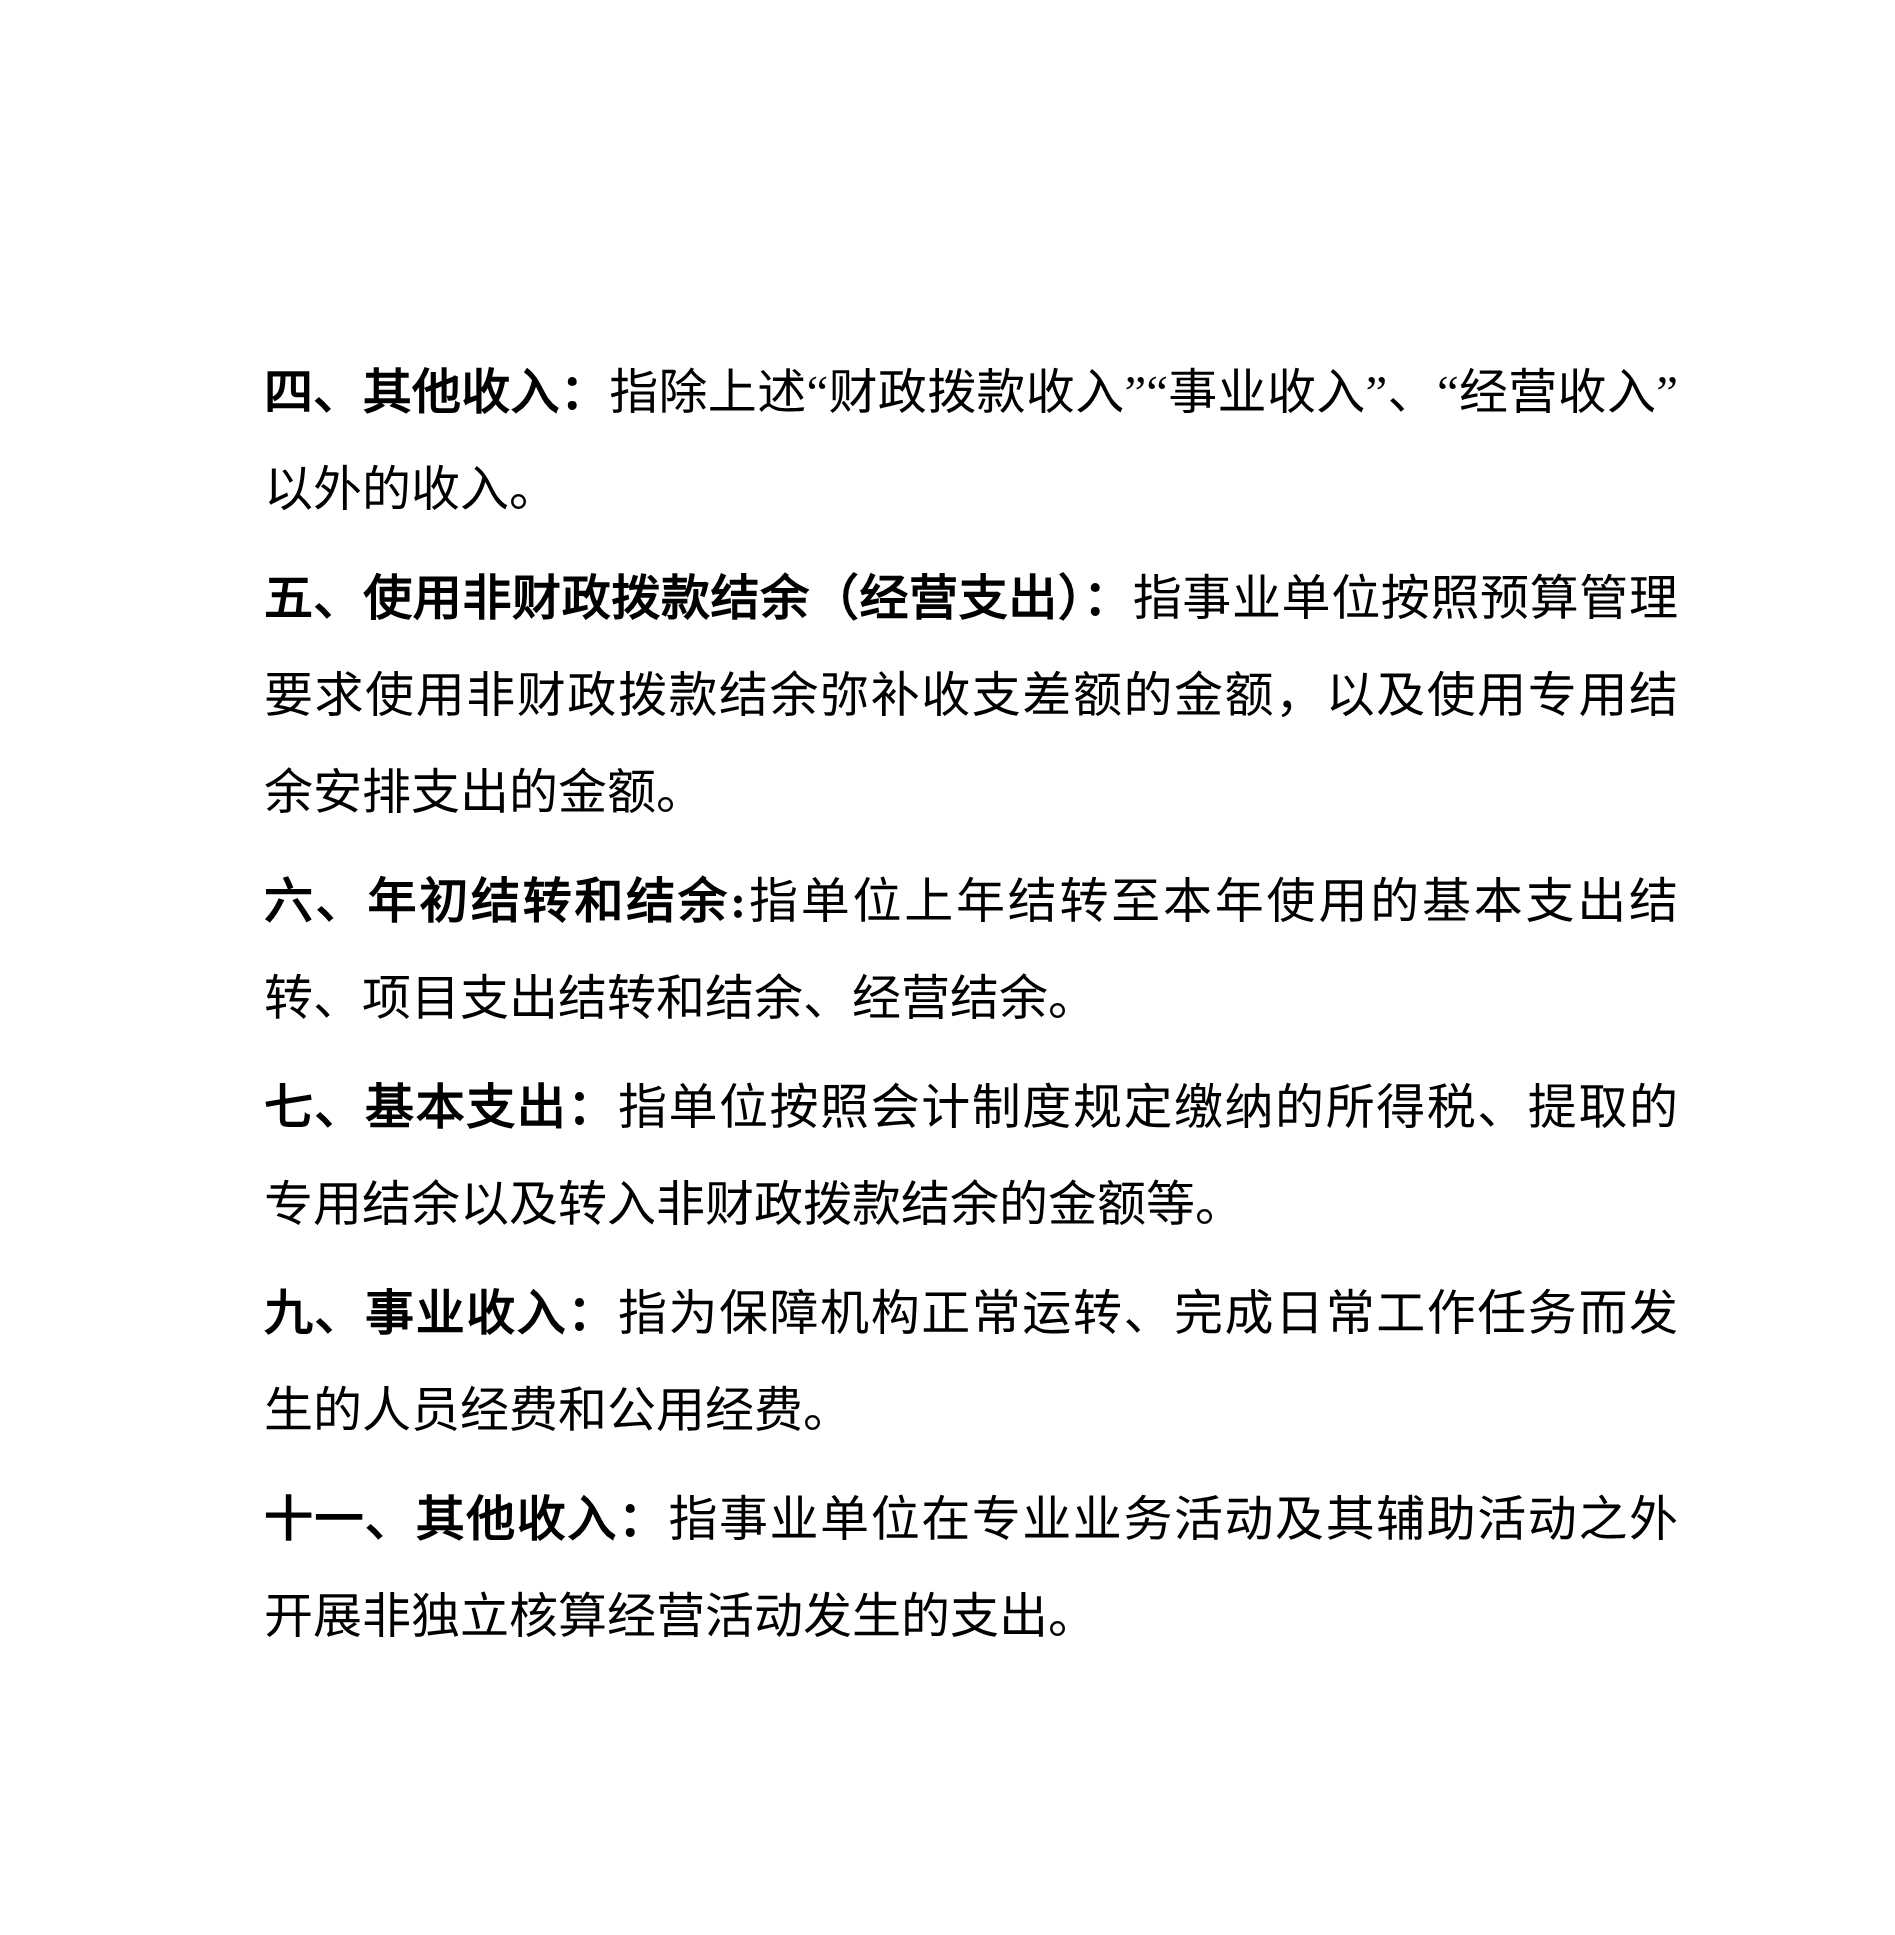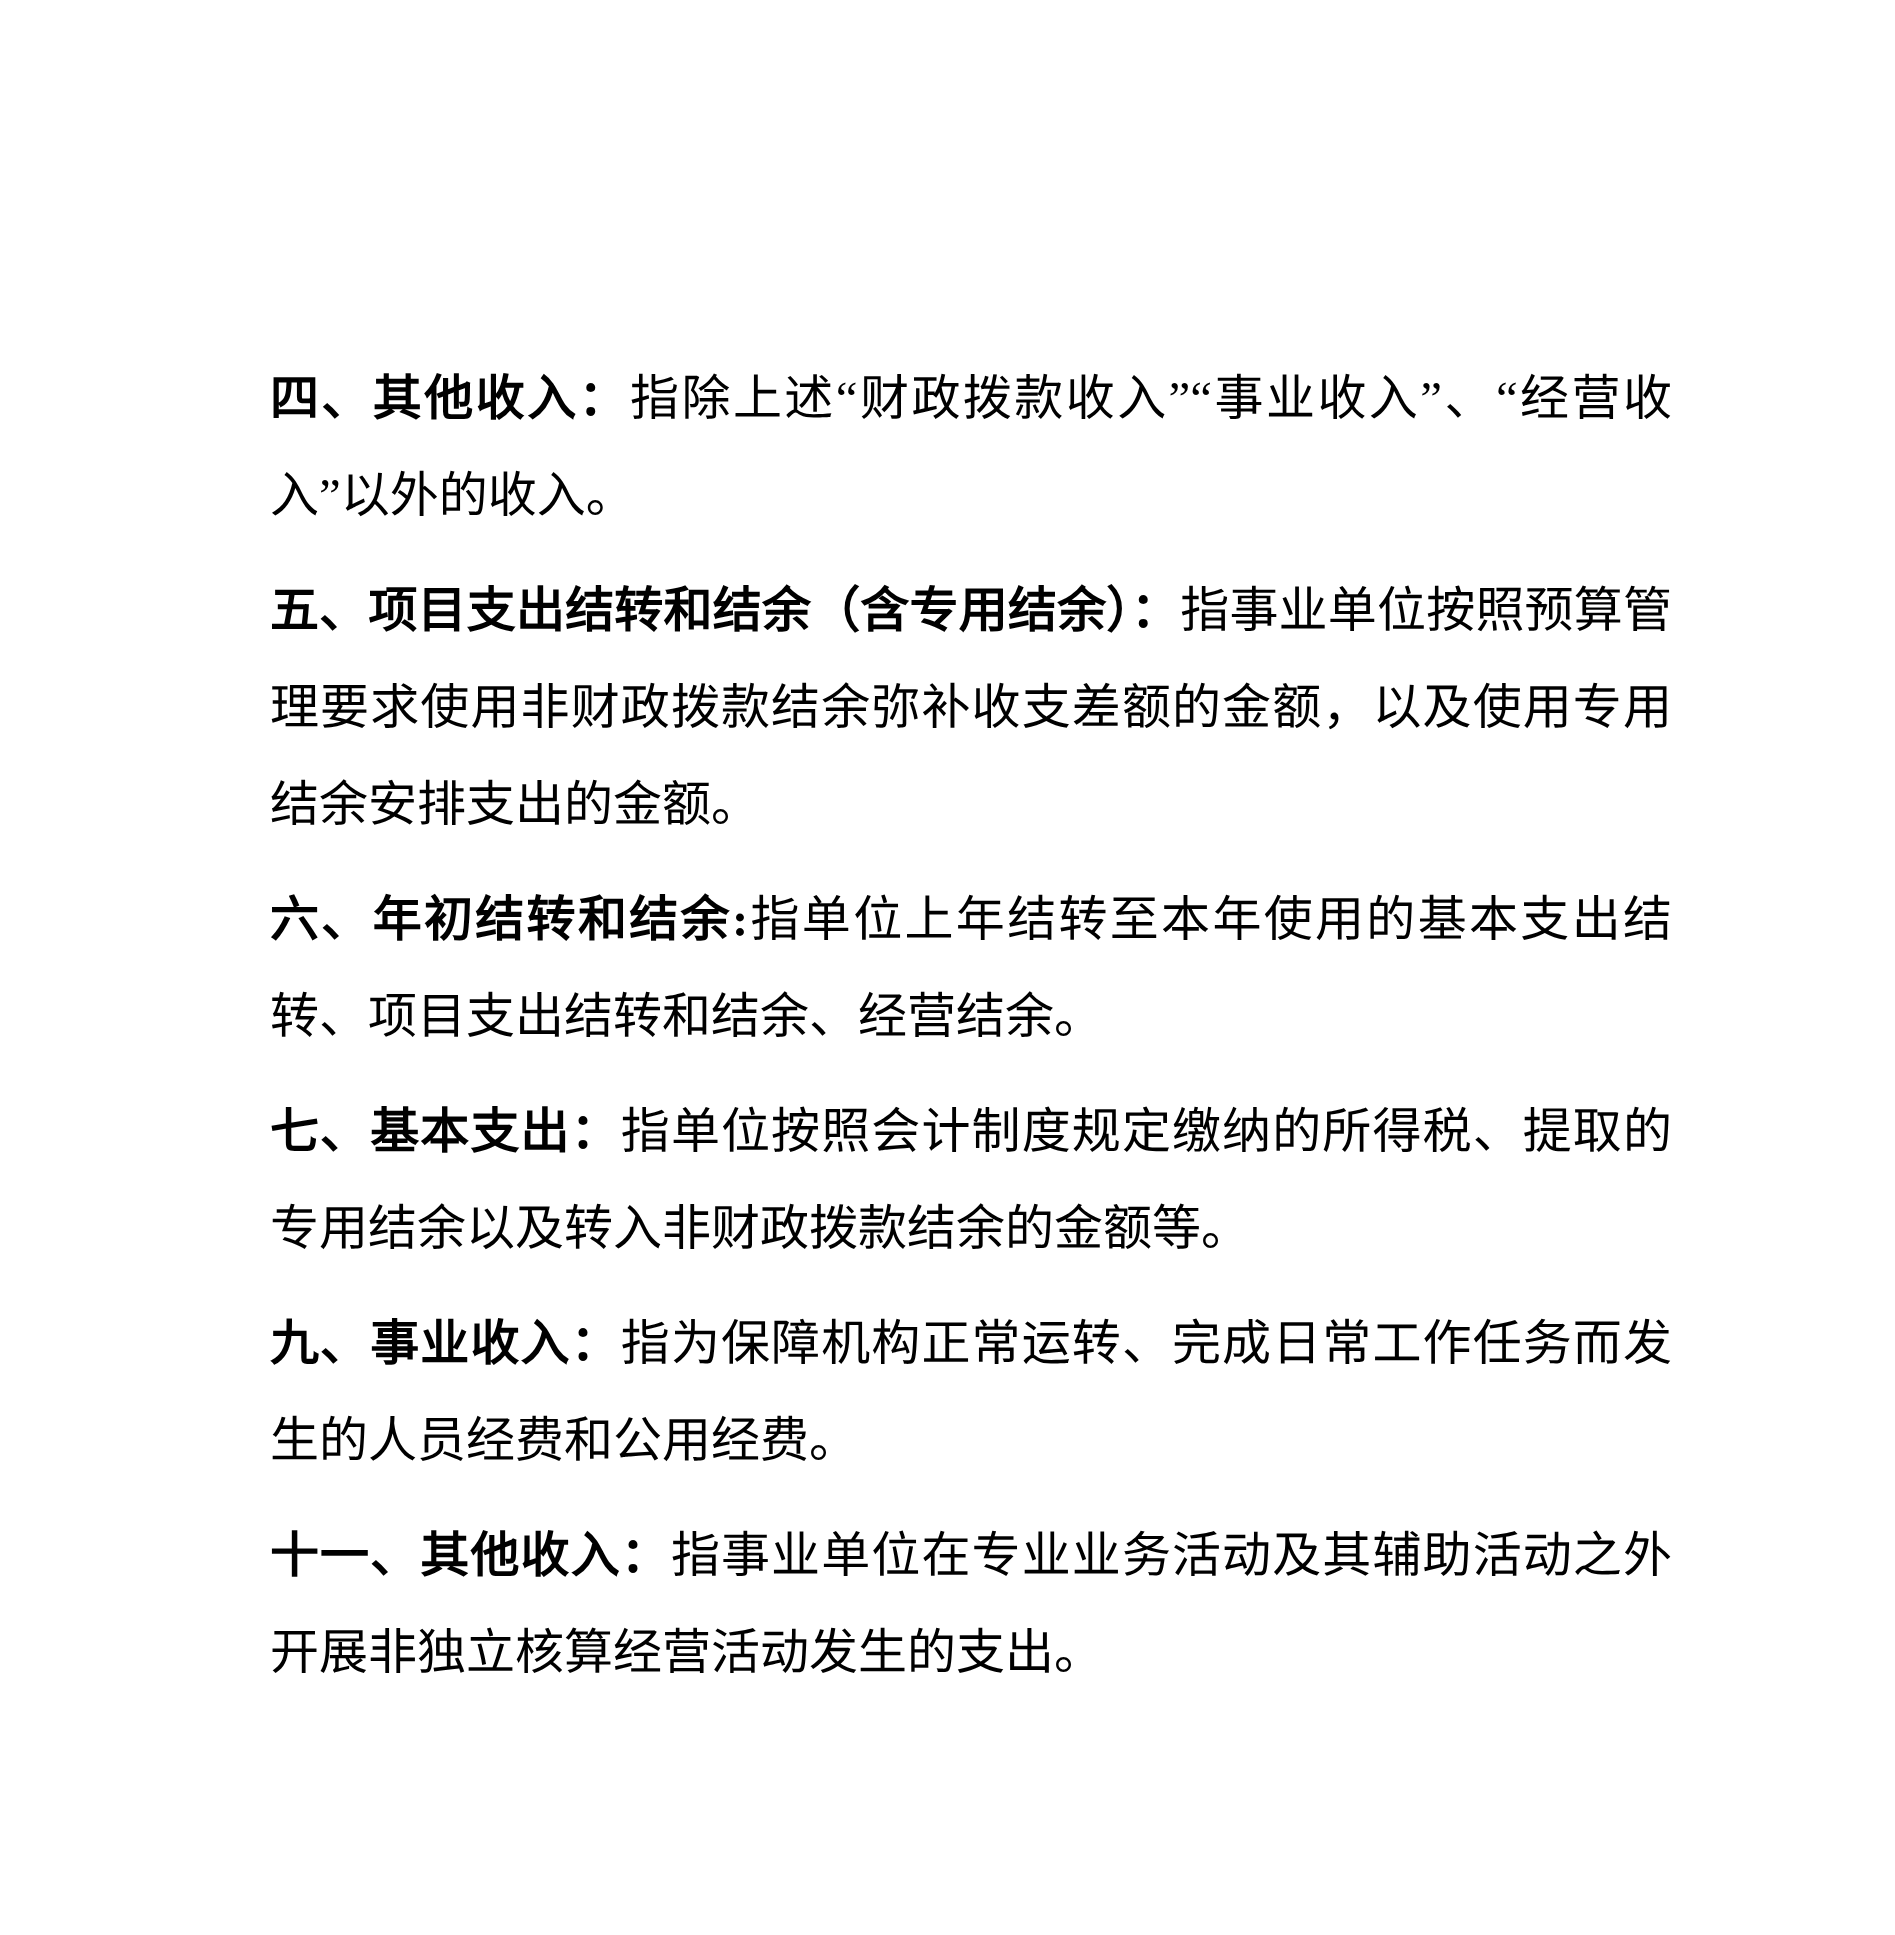--- a/index.html
+++ b/index.html
@@ -27,37 +27,37 @@
     left: 252px;
     top: 332px;
     width: 1438px;
     font-size: 49px;
     line-height: 97px;
     text-align: justify;
     text-justify: inter-ideograph;
     letter-spacing: 0px;
   }
   .content p {
-    margin: 18px;
+    margin: 12px;
     padding: 0;
   }
   .para-head {
     font-weight: 700;
   }
 </style>
 </head>
 <body>
 
 <div class="page">
 
   <main class="content">
 
     <p><span class="para-head">四、其他收入：</span><span class="para-body">指除上述“财政拨款收入”“事业收入”、“经营收入”以外的收入。</span></p>
 
-    <p><span class="para-head">五、项目支出结转和结余（含专用结余）：</span><span class="para-body">指事业单位按照预算管理要求使用非财政拨款结余弥补收支差额的金额，以及使用专用结余安排支出的金额。</span></p>
+    <p><span class="para-head">五、使用非财政拨款结余（经营支出）：</span><span class="para-body">指事业单位按照预算管理要求使用非财政拨款结余弥补收支差额的金额，以及使用专用结余安排支出的金额。</span></p>
 
     <p><span class="para-head">六、年初结转和结余:</span><span class="para-body">指单位上年结转至本年使用的基本支出结转、项目支出结转和结余、经营结余。</span></p>
 
     <p><span class="para-head">七、基本支出：</span><span class="para-body">指单位按照会计制度规定缴纳的所得税、提取的专用结余以及转入非财政拨款结余的金额等。</span></p>
 
 
     <p><span class="para-head">九、事业收入：</span><span class="para-body">指为保障机构正常运转、完成日常工作任务而发生的人员经费和公用经费。</span></p>
 
 
     <p><span class="para-head">十一、其他收入：</span><span class="para-body">指事业单位在专业业务活动及其辅助活动之外开展非独立核算经营活动发生的支出。</span></p>

